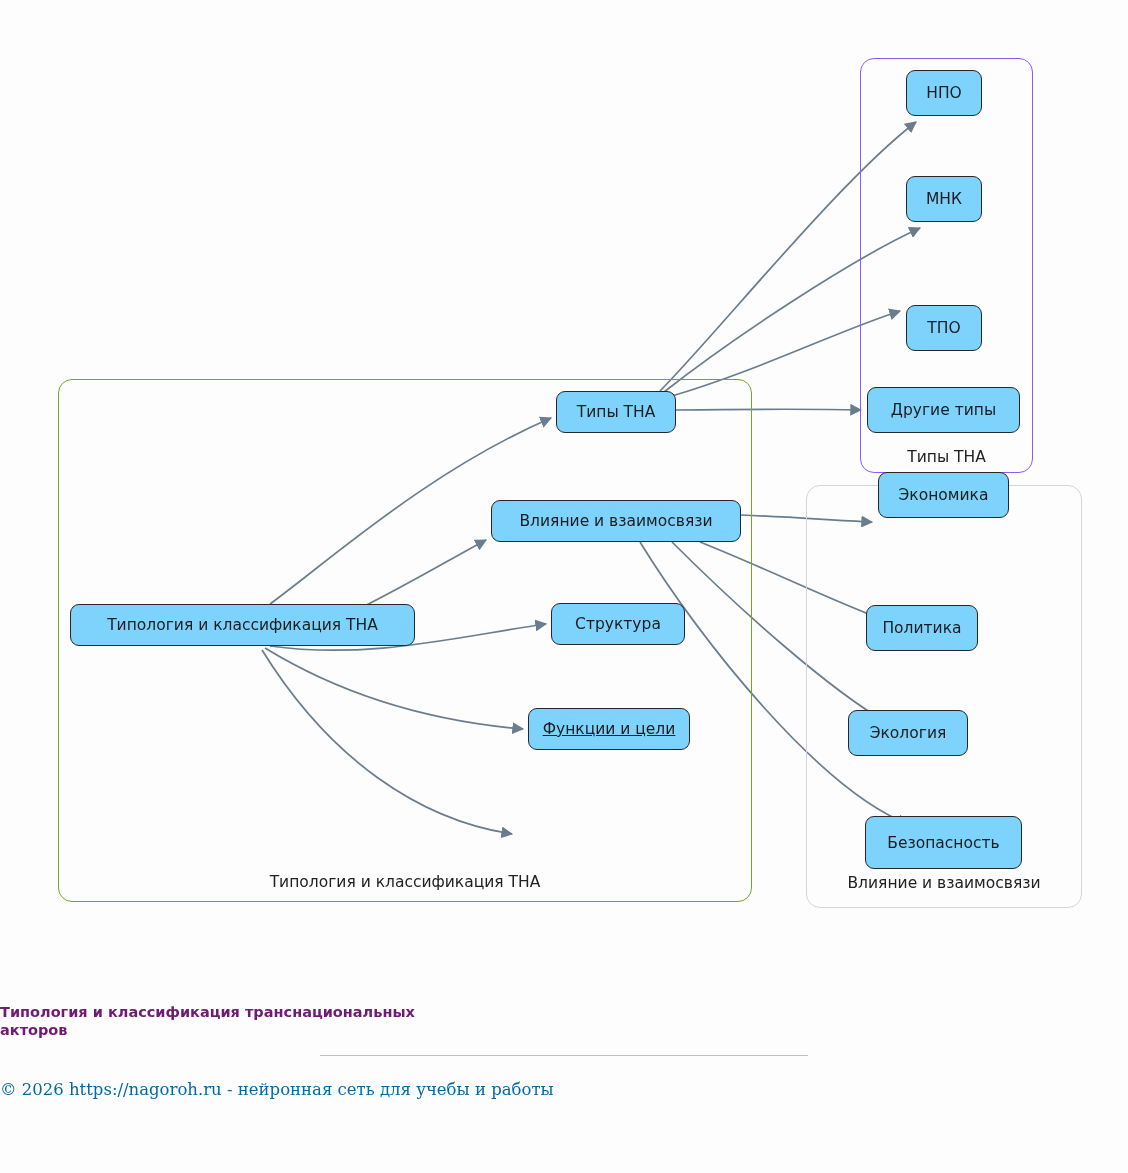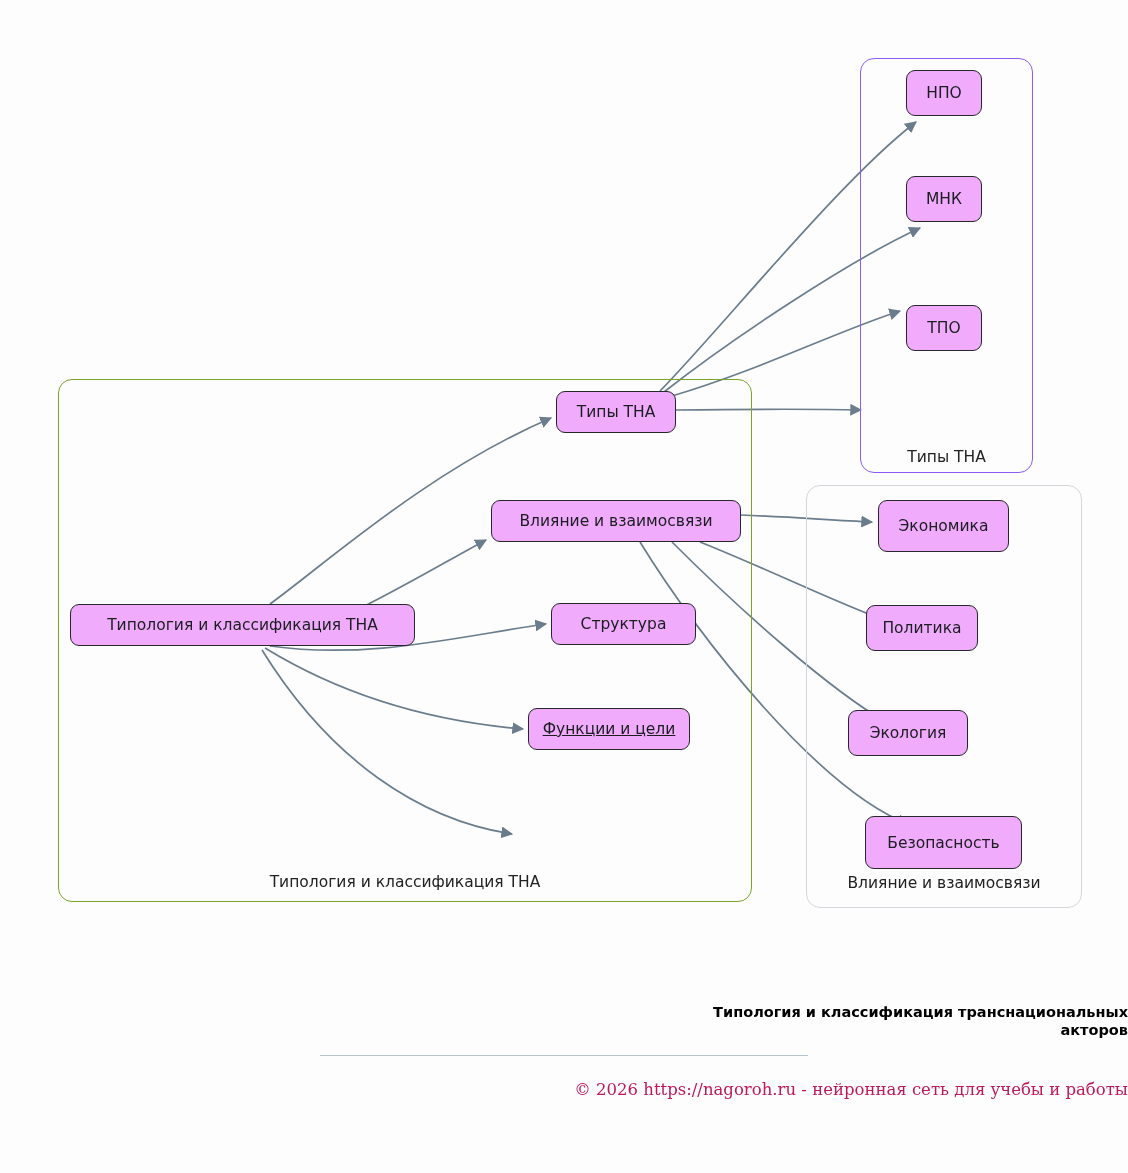--- a/index.html
+++ b/index.html
@@ -40,48 +40,48 @@
     text-align: center;
     font-size: 15.5px;
     color: #222;
     white-space: nowrap;
   }
   .node {
     position: absolute;
     box-sizing: border-box;
     border: 1.3px solid #26282b;
     border-radius: 9px;
-    background: #f0abfc;
+    background: #7dd3fc;
     color: #1b1d20;
     font-size: 15.5px;
     display: flex;
     align-items: center;
     justify-content: center;
     white-space: nowrap;
     padding: 0 12px;
   }
   .caption {
     position: absolute;
     width: 100%;
-    text-align: right;
-    color: #000000;
+    text-align: left;
+    color: #701a75;
     font-weight: bold;
     font-size: 14.5px;
     line-height: 1.35;
   }
   .divider {
     position: absolute;
     height: 1px;
     background: #b8c4cd;
   }
   .footer {
     position: absolute;
     width: 100%;
-    text-align: right;
-    color: #be185d;
+    text-align: left;
+    color: #0369a1;
     font-family: "DejaVu Serif", serif;
     font-size: 16.5px;
   }
 </style>
 </head>
 <body>
 
 <div id="canvas">
 
   <svg class="edges" viewBox="0 0 1128 1173">
@@ -128,33 +128,34 @@
 
   <div class="cluster" style="left:806px; top:485px; width:276px; height:423px; border:1.6px solid #d2d6da;"></div>
   <div class="cluster-label" style="left:806px; top:874px; width:276px;">Влияние и взаимосвязи</div>
 
   <div class="node" style="left:70px; top:604px; width:345px; height:42px;">Типология и классификация ТНА</div>
 
   <div class="node" style="left:556px; top:391px; width:120px; height:42px;">Типы ТНА</div>
 
   <div class="node" style="left:491px; top:500px; width:250px; height:42px;">Влияние и взаимосвязи</div>
 
-  <div class="node" style="left:551px; top:603px; width:145px; height:42px;">Структура</div>
+  <div class="node" style="left:551px; top:603px; width:134px; height:42px;">Структура</div>
 
   <div class="node" style="left:528px; top:708px; width:162px; height:42px;text-decoration:underline;">Функции и цели</div>
 
 
   <div class="node" style="left:906px; top:70px; width:76px; height:46px;">НПО</div>
 
   <div class="node" style="left:906px; top:176px; width:76px; height:46px;text-align:right;">МНК</div>
 
   <div class="node" style="left:906px; top:281px; width:76px; height:46px;margin-top:24px;">ТПО</div>
 
+  <div class="node" style="left:867px; top:387px; width:153px; height:46px;">Другие типы</div>
 
-  <div class="node" style="left:878px; top:500px; width:131px; height:52px;">Экономика</div>
+  <div class="node" style="left:878px; top:472px; width:131px; height:46px;">Экономика</div>
 
   <div class="node" style="left:866px; top:605px; width:112px; height:46px;">Политика</div>
 
   <div class="node" style="left:848px; top:710px; width:120px; height:46px;">Экология</div>
 
   <div class="node" style="left:865px; top:816px; width:157px; height:53px;">Безопасность</div>
 
   <div class="caption" style="left:0; top:1003px;">Типология и классификация транснациональных</div>
   <div class="caption" style="left:0; top:1021px;">акторов</div>
 

